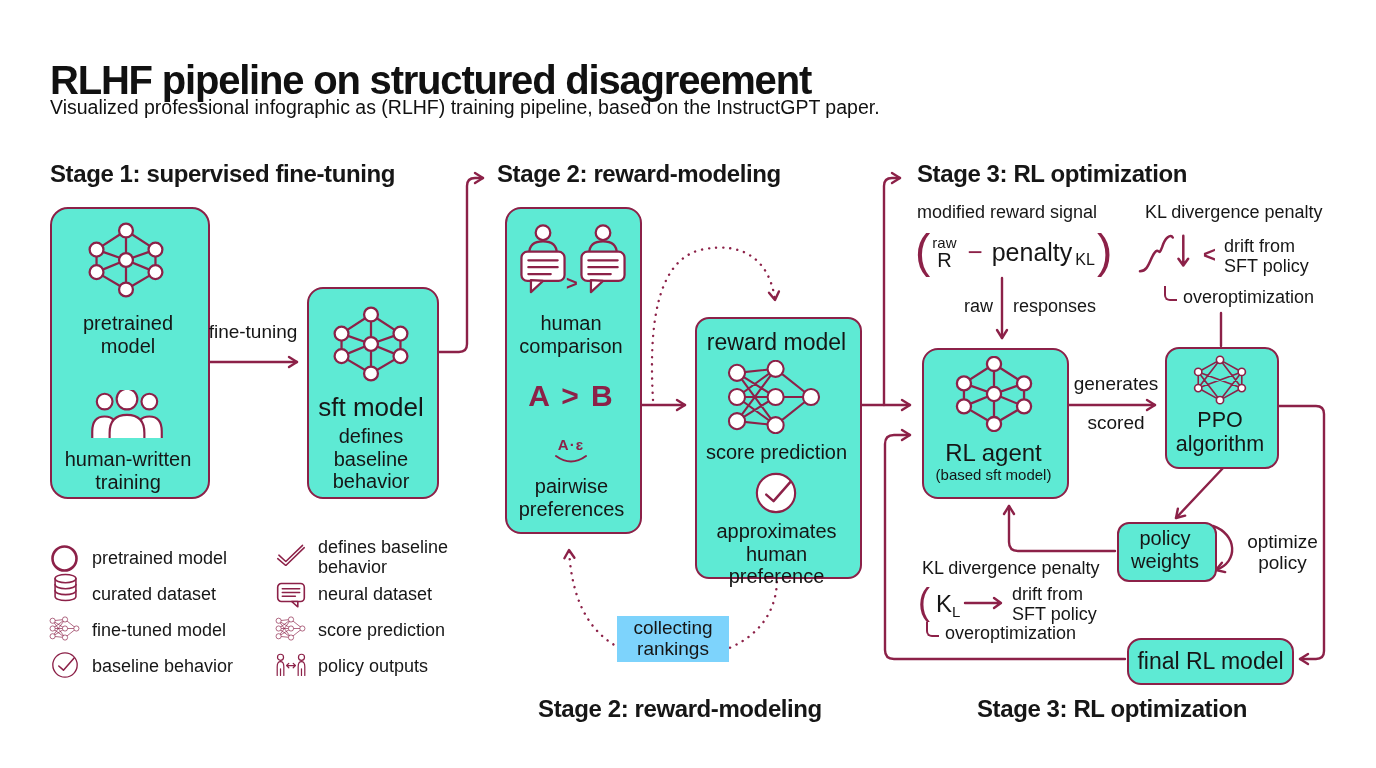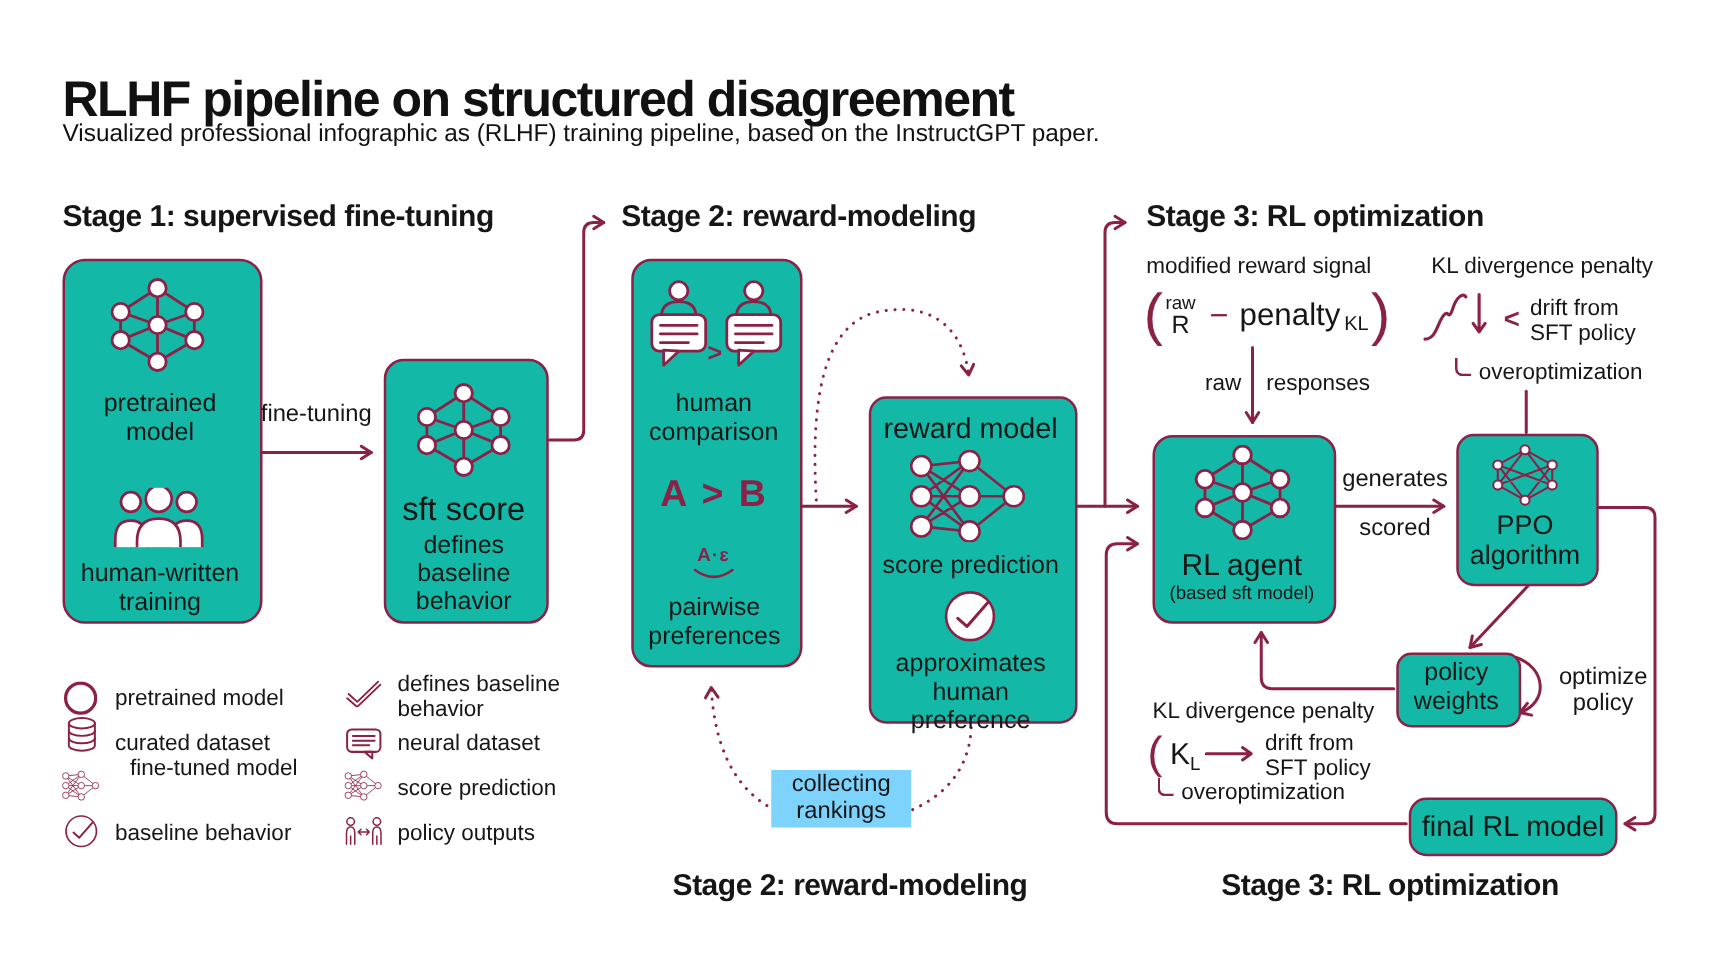--- a/index.html
+++ b/index.html
@@ -1,20 +1,20 @@
 <!DOCTYPE html>
 <html><head>
 <meta charset="utf-8">
 <style>
   :root{ --acc:#8C2148; --ink:#161616; }
   html,body{margin:0;padding:0;background:#fff;}
   body{width:1376px;height:768px;position:relative;overflow:hidden;
        font-family:"Liberation Sans",sans-serif;color:var(--ink);}
   .abs{position:absolute;}
-  .box{position:absolute;background:#14b8a6;border:2.6px solid var(--acc);text-align:right;}
+  .box{position:absolute;background:#5eead4;border:2.6px solid var(--acc);text-align:right;}
   .hdr{position:absolute;font-weight:bold;font-size:24px;letter-spacing:-0.4px;white-space:nowrap;color:var(--ink);}
   .lbl{position:absolute;font-size:20px;line-height:1.13;text-align:center;color:var(--ink);}
   .elbl{position:absolute;font-size:19px;line-height:1.1;text-align:center;color:var(--ink);}
   .tsm{position:absolute;font-size:18px;line-height:1.13;color:var(--ink);}
   .acc{color:var(--acc);}
   .nowrap{white-space:nowrap;}
   .corner{position:absolute;width:11px;height:13px;border-left:2.6px solid var(--acc);
           border-bottom:2.6px solid var(--acc);border-bottom-left-radius:6px;}
   .wires{position:absolute;left:0;top:0;}
   .wires path{fill:none;stroke:var(--acc);stroke-width:2.4;stroke-linecap:round;}
@@ -149,21 +149,21 @@
     <use href="#people3"></use>
   </svg>
 <div class="lbl" style="left:57px;top:448px;width:142px;">human-written training</div>
 
 <div class="elbl" style="left:207px;top:322px;width:92px;">fine-tuning</div>
 
 <div class="box" style="left:307px;top:287px;width:128px;height:208px;border-radius:16px;"></div>
 <svg class="abs" style="left:332px;top:306px;" width="78" height="76">
     <use href="#nn-hex"></use>
   </svg>
-<div class="lbl" style="left:317px;top:393px;width:108px;font-size:26px;">sft score</div>
+<div class="lbl" style="left:317px;top:393px;width:108px;font-size:26px;">sft model</div>
 <div class="lbl" style="left:327px;top:425px;width:88px;">defines baseline behavior</div>
 
 <div class="box" style="left:505px;top:207px;width:133px;height:323px;border-radius:16px;"></div>
 <svg class="abs" style="left:518px;top:218px;" width="50" height="88">
     <use href="#person-bubble"></use>
   </svg>
 <div class="abs acc" style="left:566px;top:272px;font-size:20px;font-weight:bold;">&gt;</div>
 <svg class="abs" style="left:578px;top:218px;" width="50" height="88">
     <use href="#person-bubble"></use>
   </svg>
@@ -253,21 +253,21 @@
     <circle class="node" cx="13.5" cy="13.5" r="12"></circle>
   </svg>
 <div class="tsm" style="left:92px;top:548px;">pretrained model</div>
 <svg class="abs" style="left:53px;top:573px;" width="25" height="29">
     <use href="#db-cyl"></use>
   </svg>
 <div class="tsm" style="left:92px;top:584px;">curated dataset</div>
 <svg class="abs" style="left:49px;top:616px;" width="31" height="25">
     <use href="#nn-ff"></use>
   </svg>
-<div class="tsm" style="left:92px;top:604px;margin-left:12px;">fine-tuned model</div>
+<div class="tsm" style="left:92px;top:620px;">fine-tuned model</div>
 <svg class="abs" style="left:51px;top:651px;" width="28" height="28">
     <use href="#check-circle"></use>
   </svg>
 <div class="tsm" style="left:92px;top:656px;">baseline behavior</div>
 
 <svg class="abs" style="left:276px;top:542px;" width="30" height="24">
     <use href="#dbl-check"></use>
   </svg>
 <div class="tsm" style="left:318px;top:537px;width:140px;">defines baseline behavior</div>
 <svg class="abs" style="left:276px;top:582px;" width="30" height="26">

